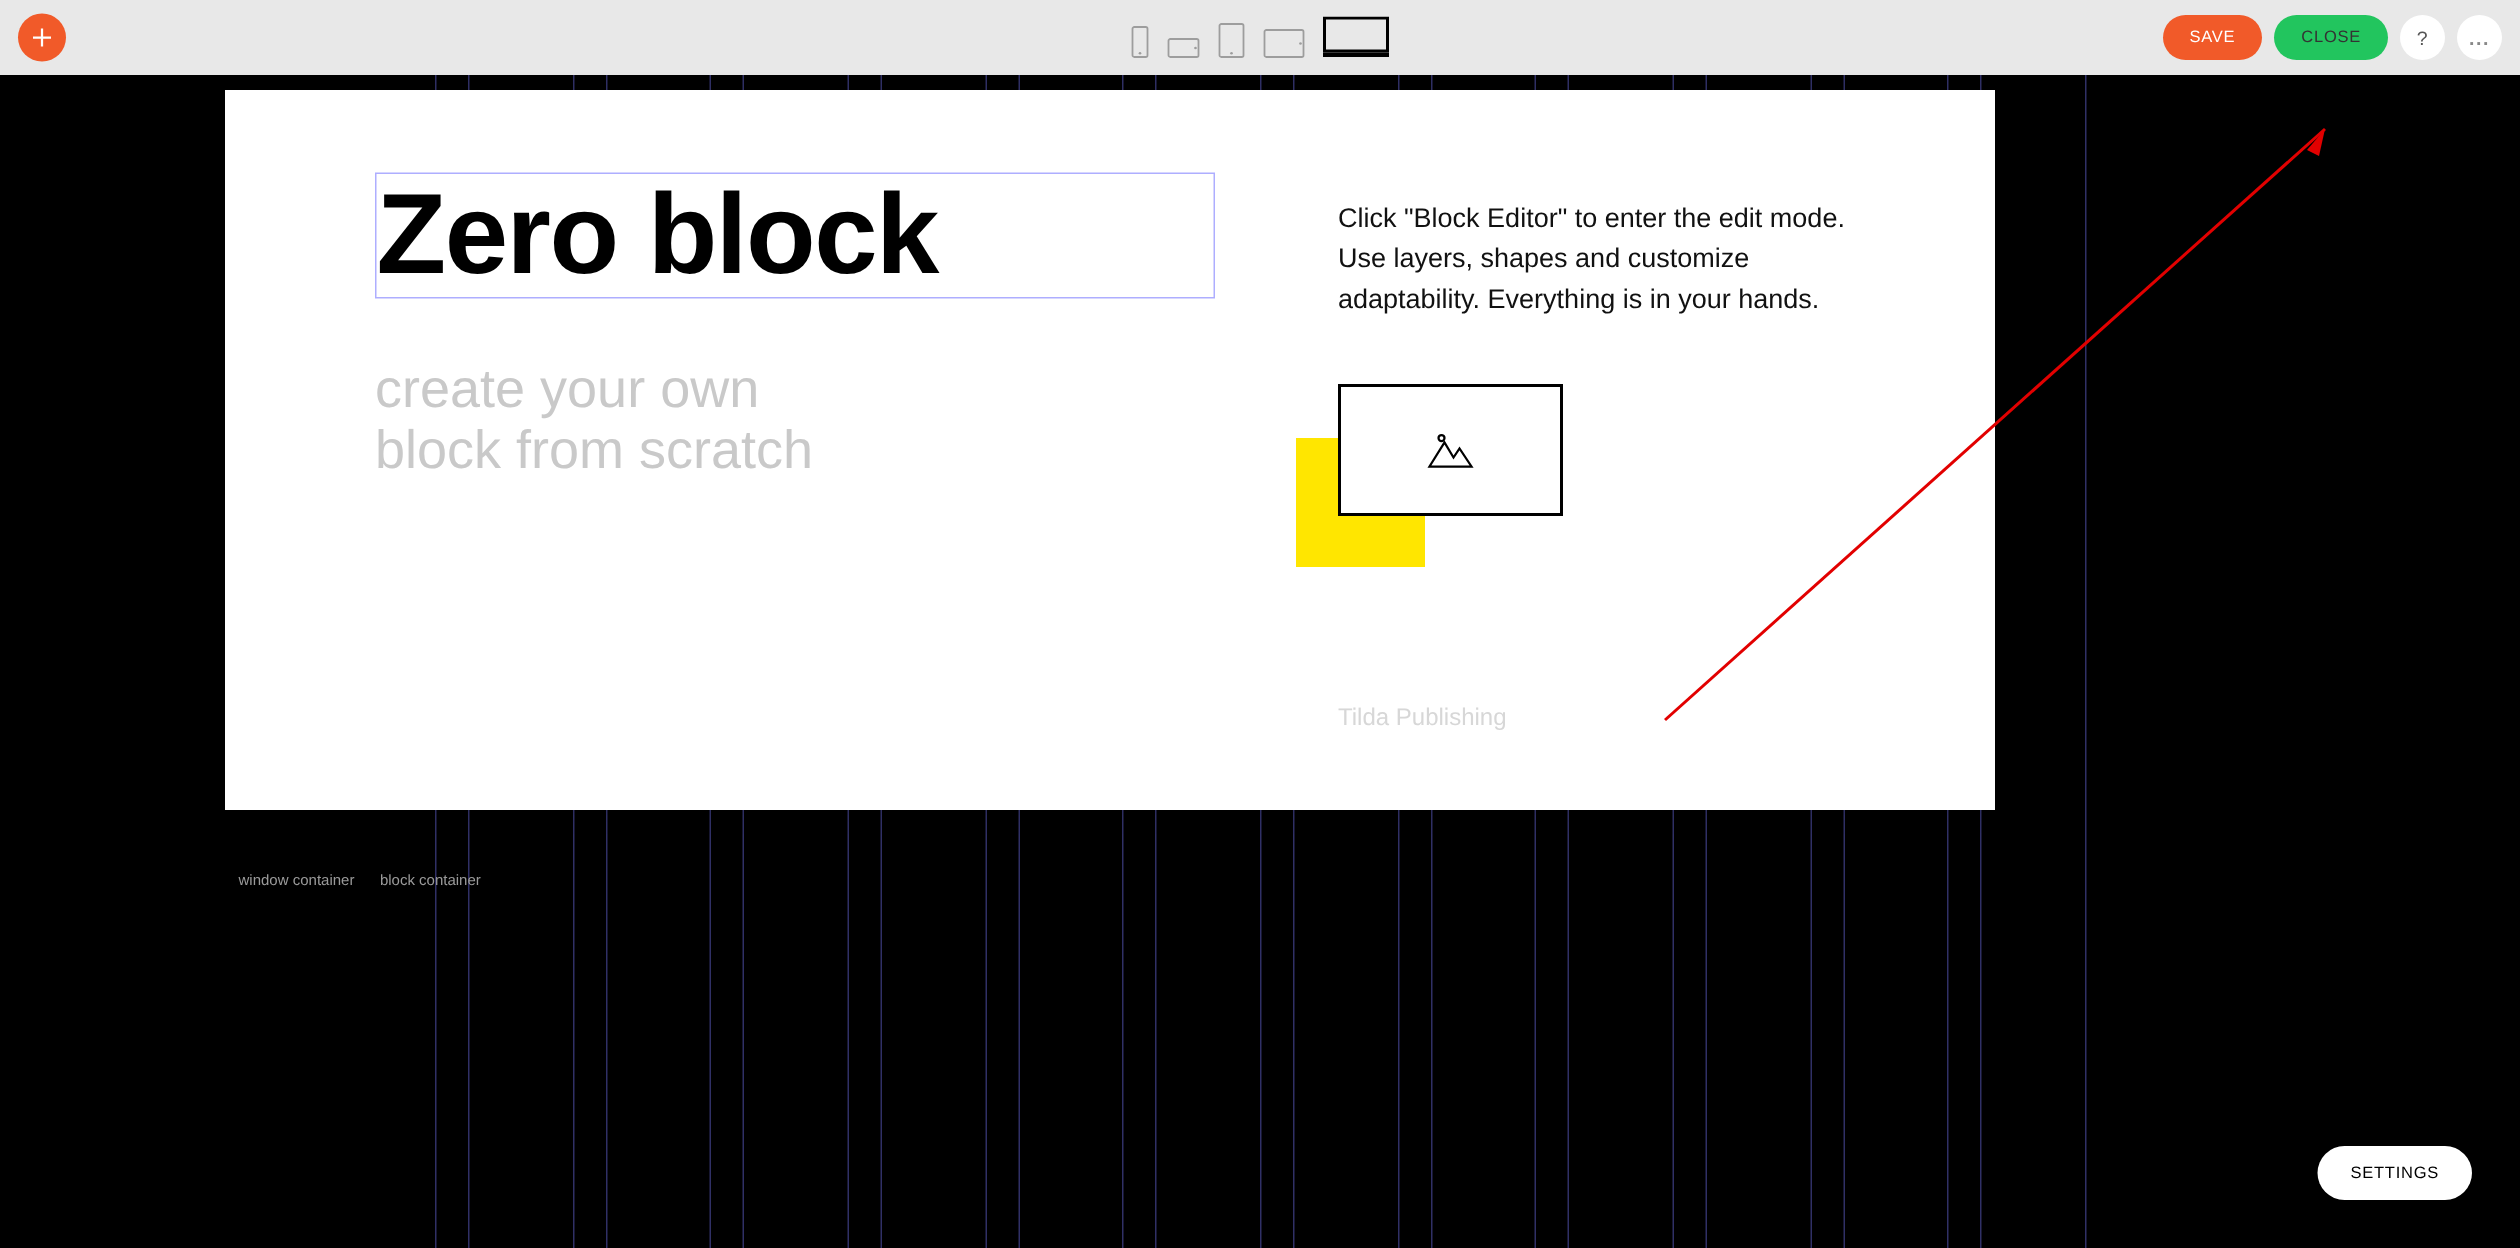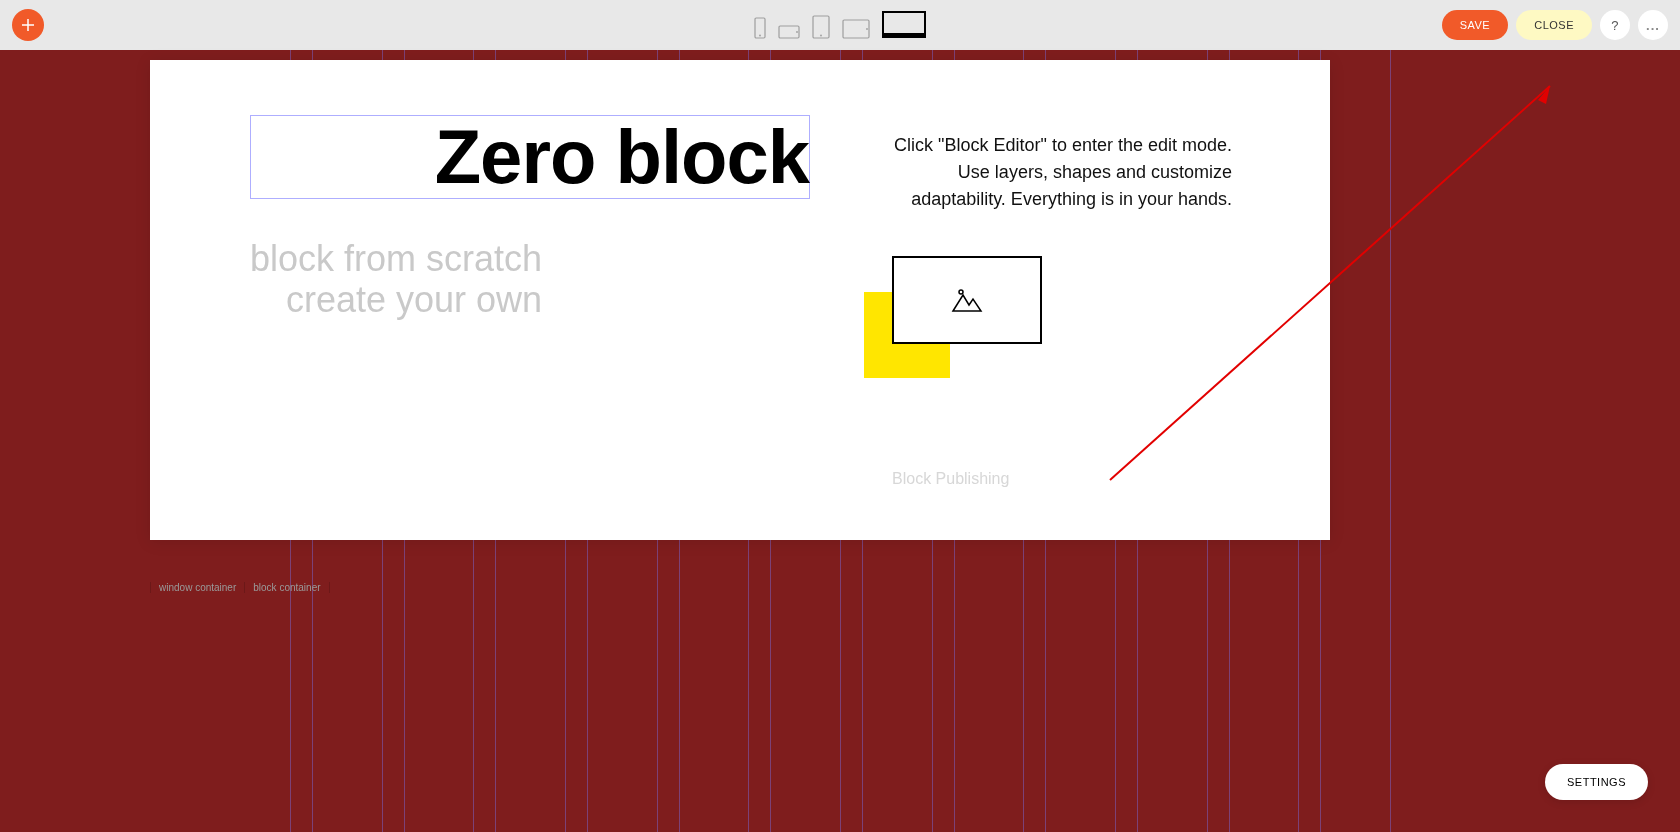--- a/index.html
+++ b/index.html
@@ -58,34 +58,33 @@
   height: 30px;
   border-radius: 15px;
   padding: 0 18px;
   font-size: 11px;
   letter-spacing: 0.5px;
   display: flex; align-items: center; justify-content: center;
   cursor: pointer;
   border: none;
 }
 .btn-save { background: #f15a29; color: #fff; }
-.btn-close { background: #fef9c3; color: #333; }
+.btn-close { background: #22c55e; color: #333; }
 .btn-round {
   width: 30px; height: 30px; padding: 0;
   border-radius: 50%; background: #fff; color: #555;
   font-size: 13px;
 }
 .btn-more { font-weight: bold; letter-spacing: 1px; color:#888;}
 
 
 .workspace {
   position: absolute;
   top: 50px; left: 0; right: 0; bottom: 0;
-  background: #7f1d1d;
-  text-align: right;
+  background: #000000;
 }
 
 
 .grid-guides {
   position: absolute;
   top: 0; bottom: 0;
   left: 50%;
   transform: translateX(-50%);
   width: 1100px;
   pointer-events: none;
@@ -294,36 +293,36 @@
     <div class="col" style="left:100%"></div>
   </div>
 
   <div class="canvas">
 
     <div class="heading">
       <div class="heading-text">Zero block</div>
     </div>
 
     <div class="subheading">
+      <div>create your own</div>
       <div>block from scratch</div>
-      <div>create your own</div>
     </div>
 
     <div class="description">Click "Block Editor" to enter the edit mode. Use layers, shapes and customize adaptability. Everything is in your hands.</div>
 
     <div class="yellow-square"></div>
 
     <div class="image-placeholder">
       <svg viewBox="0 0 34 34">
         <circle cx="11" cy="9" r="2" fill="none" stroke="#000" stroke-width="1.5"></circle>
         <path d="M3 28 L13 12 L19 22 L23 16 L31 28 Z" fill="none" stroke="#000" stroke-width="1.5"></path>
       </svg>
     </div>
 
-    <div class="credit">Block Publishing</div>
+    <div class="credit">Tilda Publishing</div>
   </div>
 
   <div class="container-labels">
     <span>window container</span>
     <span>block container</span>
   </div>
 
   <div class="settings-btn">SETTINGS</div>
 
   <svg class="arrow-annotation" viewBox="0 0 480 420">

